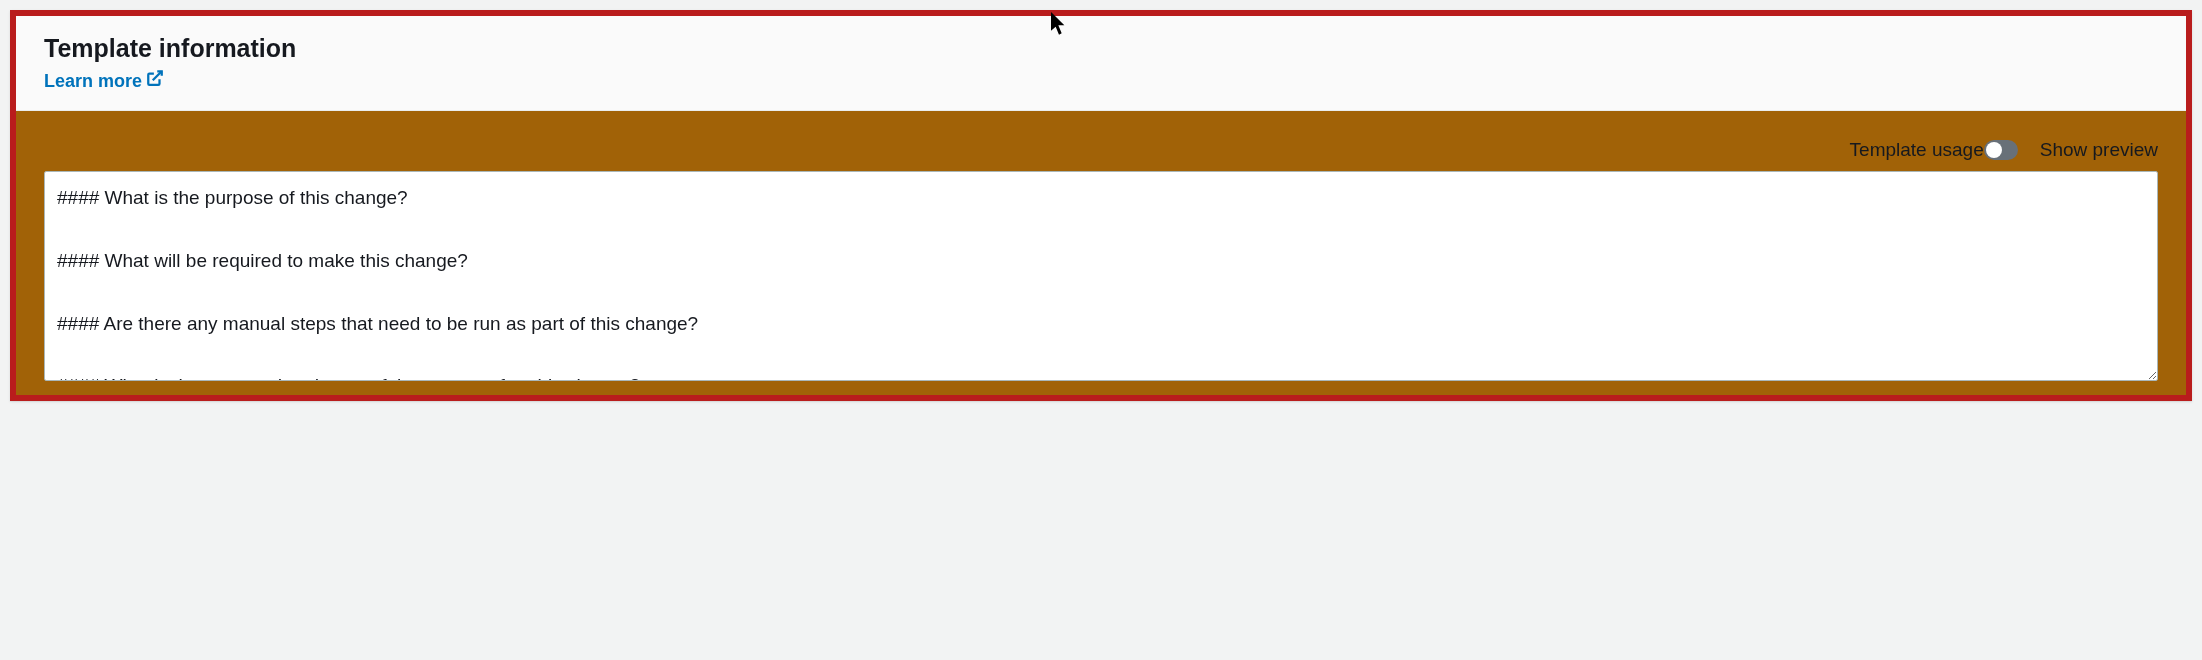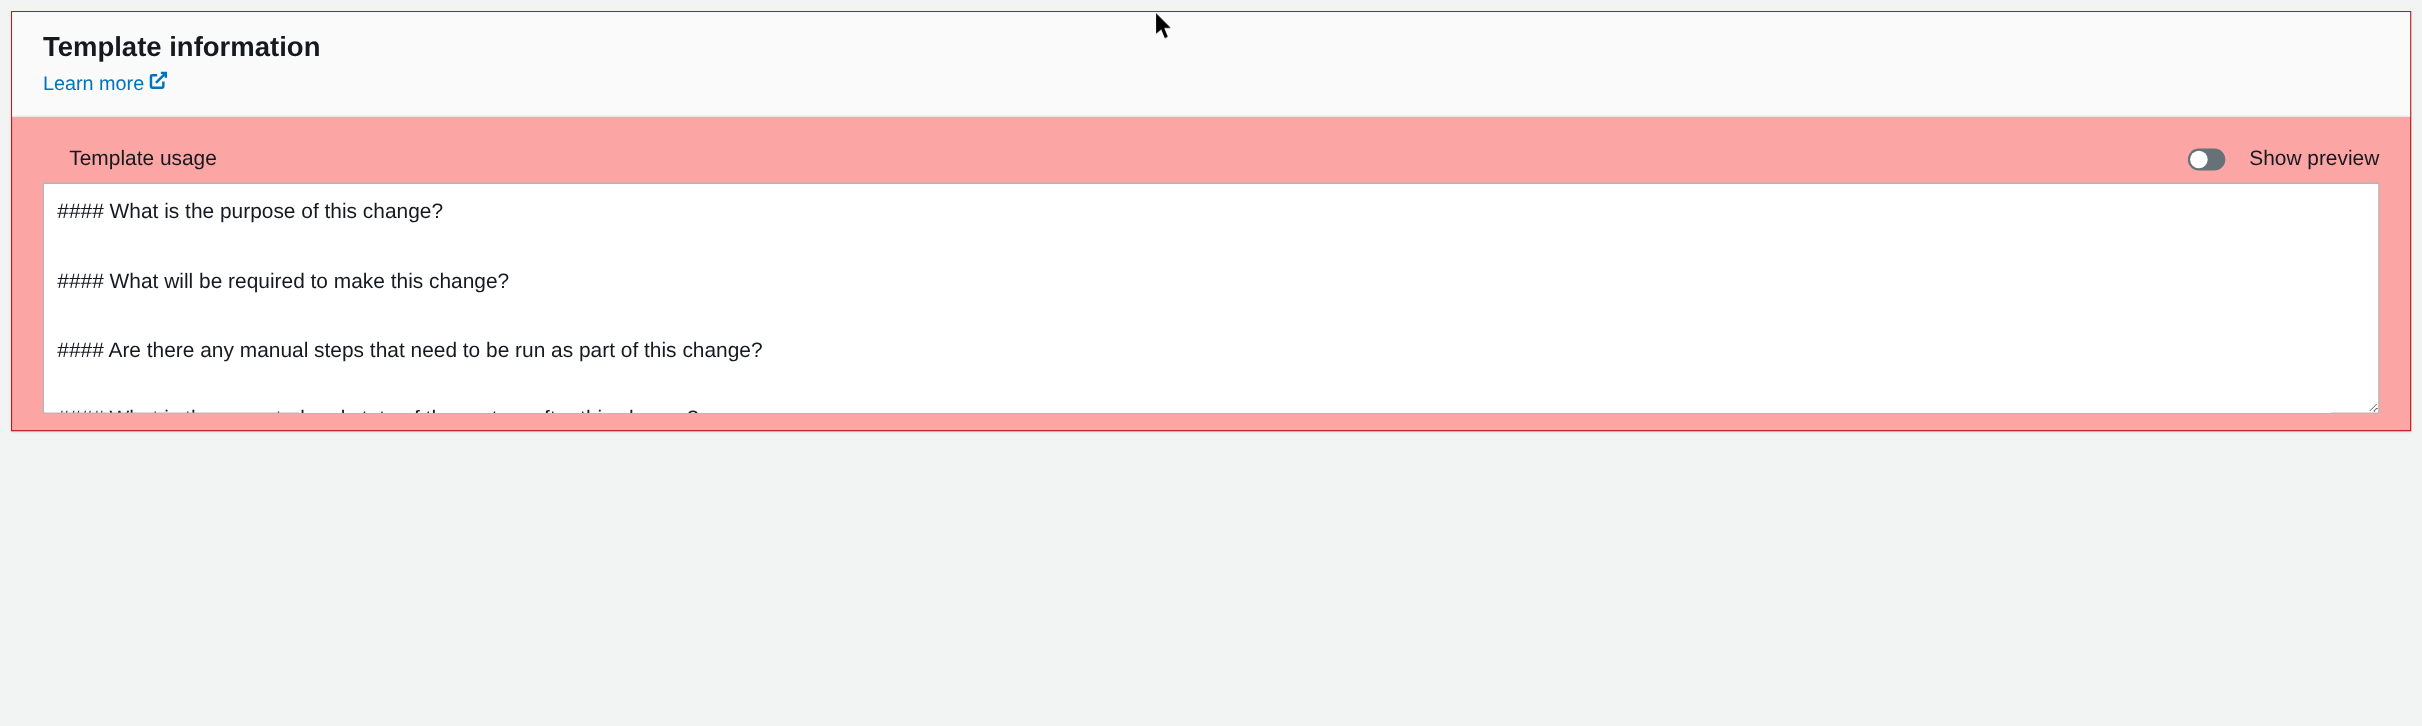--- a/index.html
+++ b/index.html
@@ -6,61 +6,60 @@
       box-sizing: border-box;
       margin: 0;
       padding: 0;
     }
     body {
       font-family: "Amazon Ember", "Helvetica Neue", Arial, sans-serif;
       background: #f2f3f3;
       padding: 10px;
     }
     .panel {
-      background: #fca5a5;
-      border: 1px solid #b91c1c;
+      background: #a16207;
+      border: 6px solid #b91c1c;
       box-shadow: 0 1px 1px rgba(0,0,0,0.05), 0 1px 3px rgba(0,0,0,0.08);
     }
     .panel-header {
       padding: 18px 28px 16px 28px;
       border-bottom: 1px solid #eaeded;
       background: #fafafa;
     }
     .panel-title {
       font-size: 25px;
       font-weight: 700;
       color: #16191f;
       margin-bottom: 6px;
     }
     .panel-description {
       font-size: 18px;
       color: #545b64;
       line-height: 1.4;
     }
     .learn-more {
       color: #0073bb;
-      font-weight: 400;
+      font-weight: 700;
       text-decoration: none;
       cursor: pointer;
       display: inline-flex;
       gap: 4px;
     }
     .external-icon {
       display: inline-block;
       vertical-align: middle;
     }
     .panel-body {
       padding: 28px 28px 10px 28px;
     }
     .field-row {
       display: flex;
-      justify-content: space-between;
+      justify-content: flex-end;
       align-items: center;
       margin-bottom: 10px;
-      margin-left: 24px;
     }
     .field-label {
       font-size: 19px;
       color: #16191f;
     }
     .toggle-wrap {
       display: flex;
       align-items: center;
       gap: 22px;
     }

